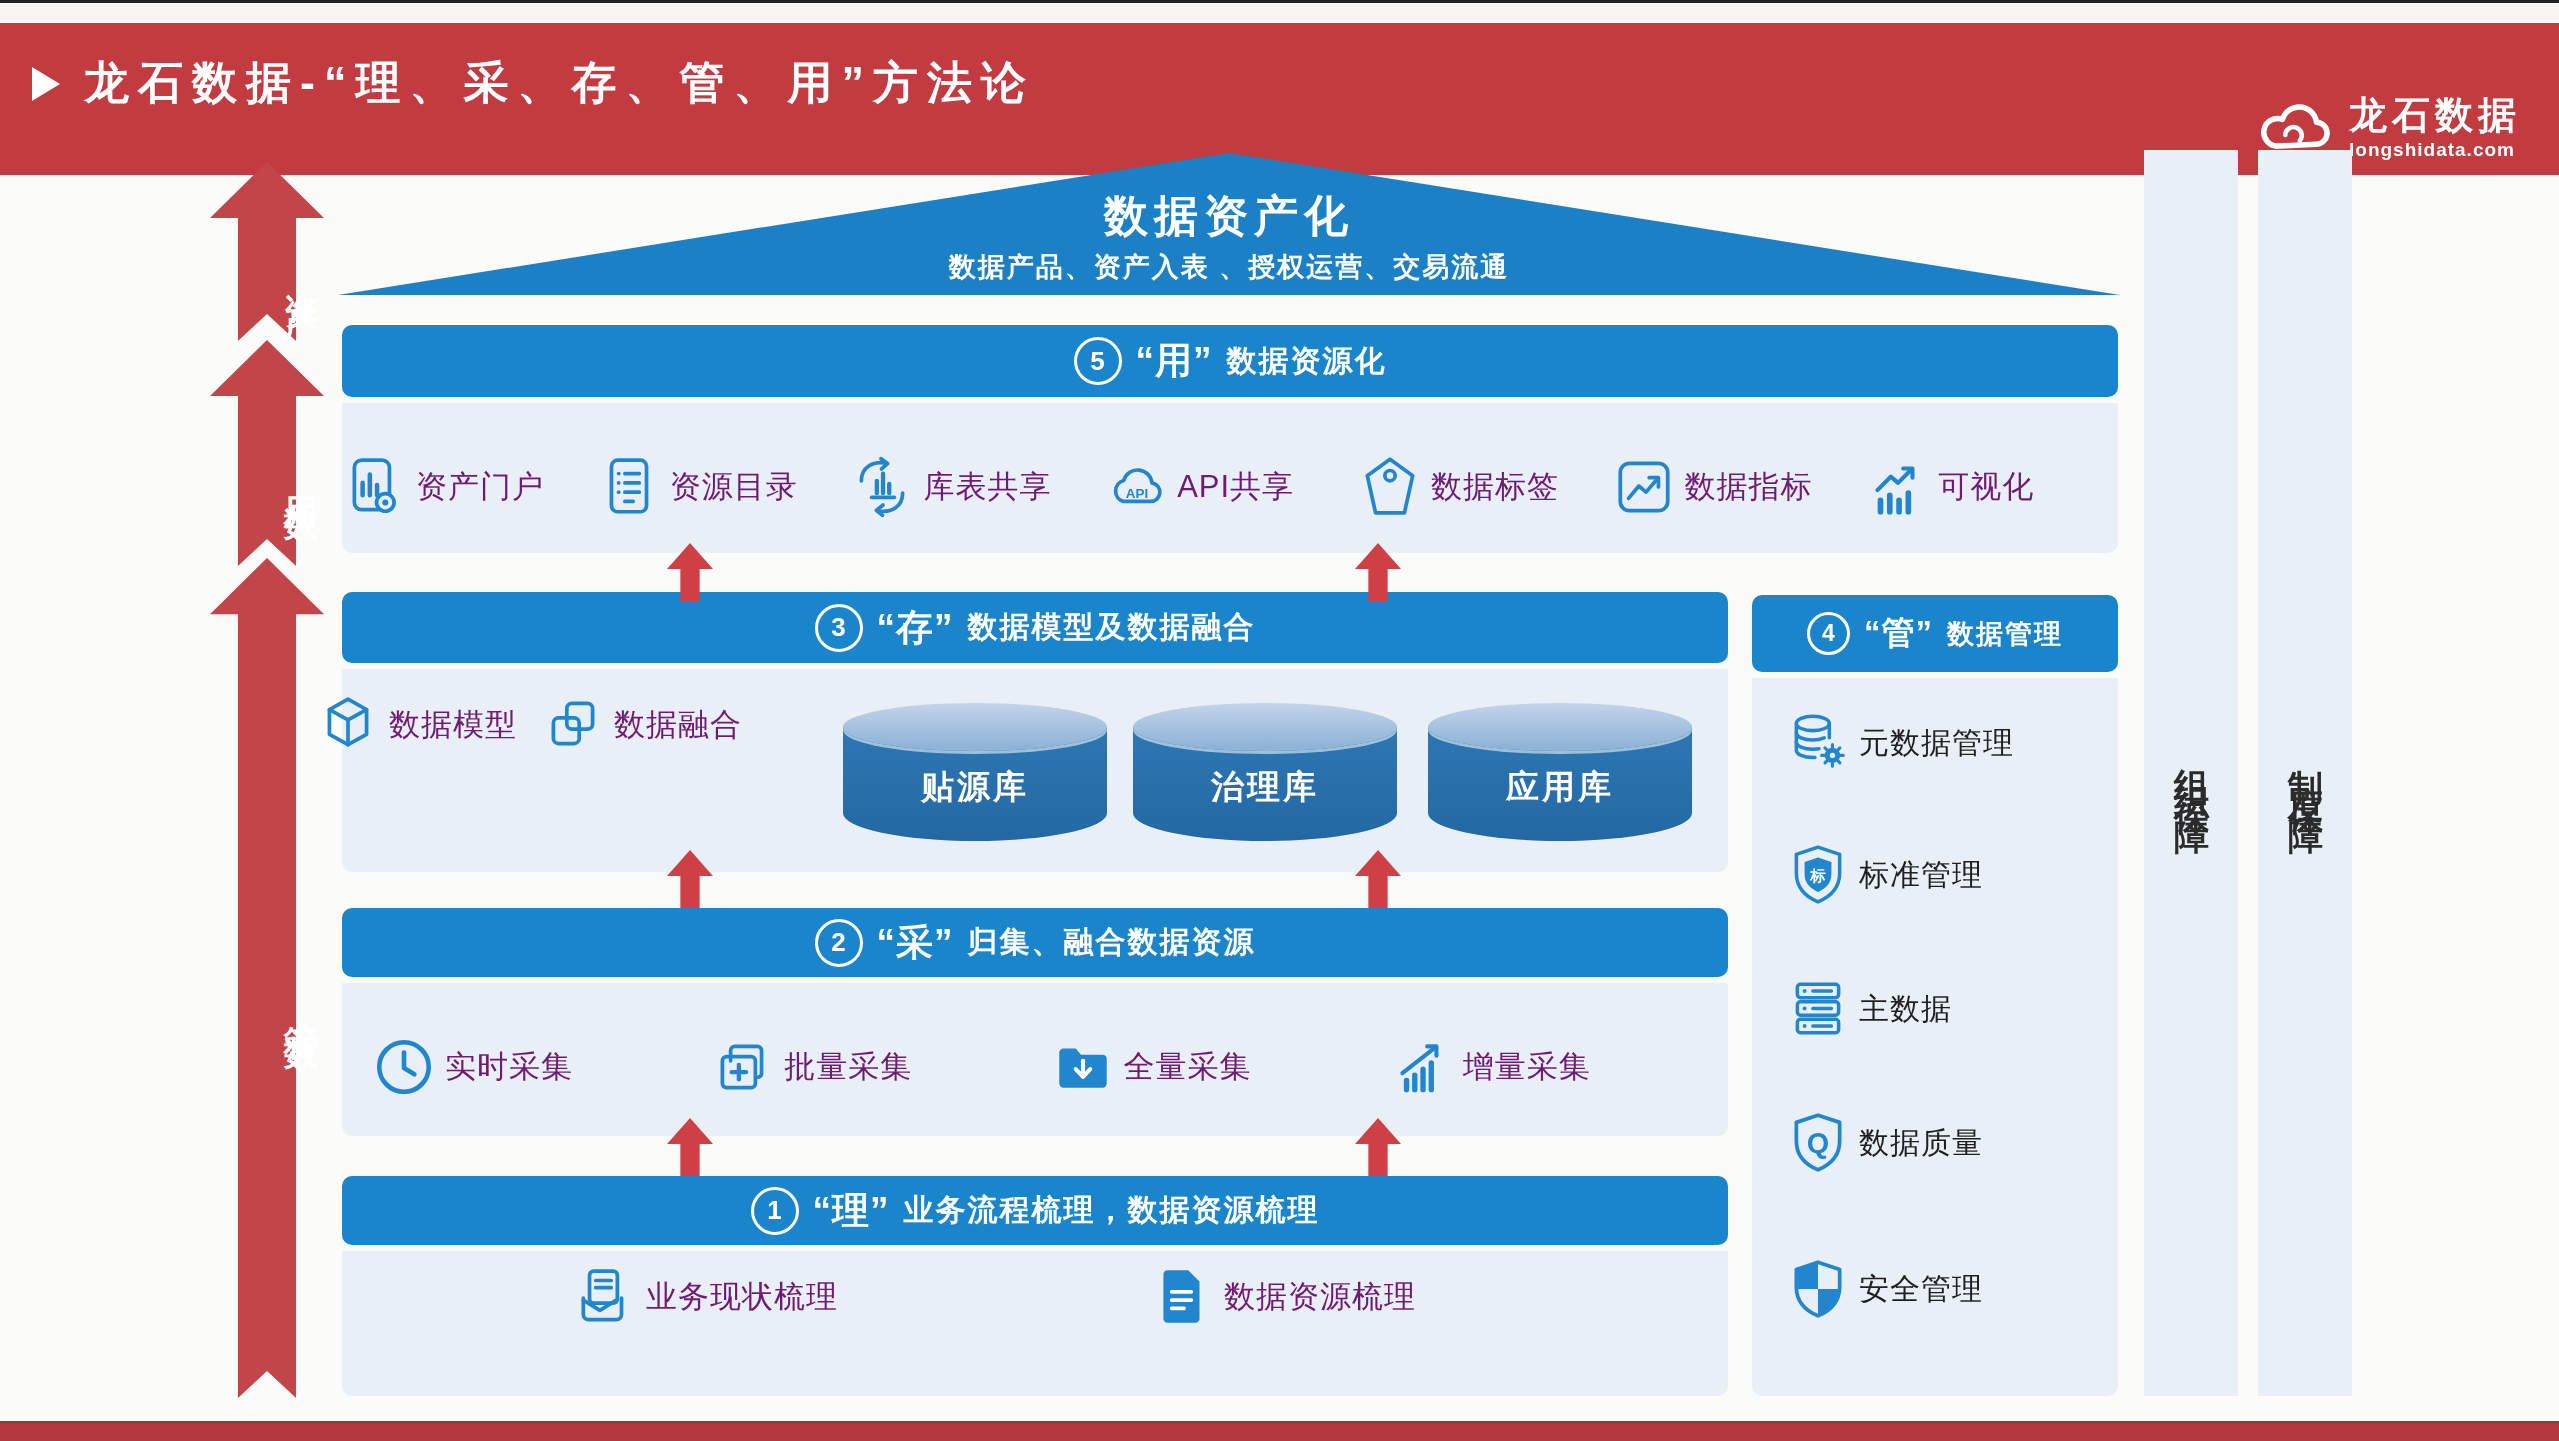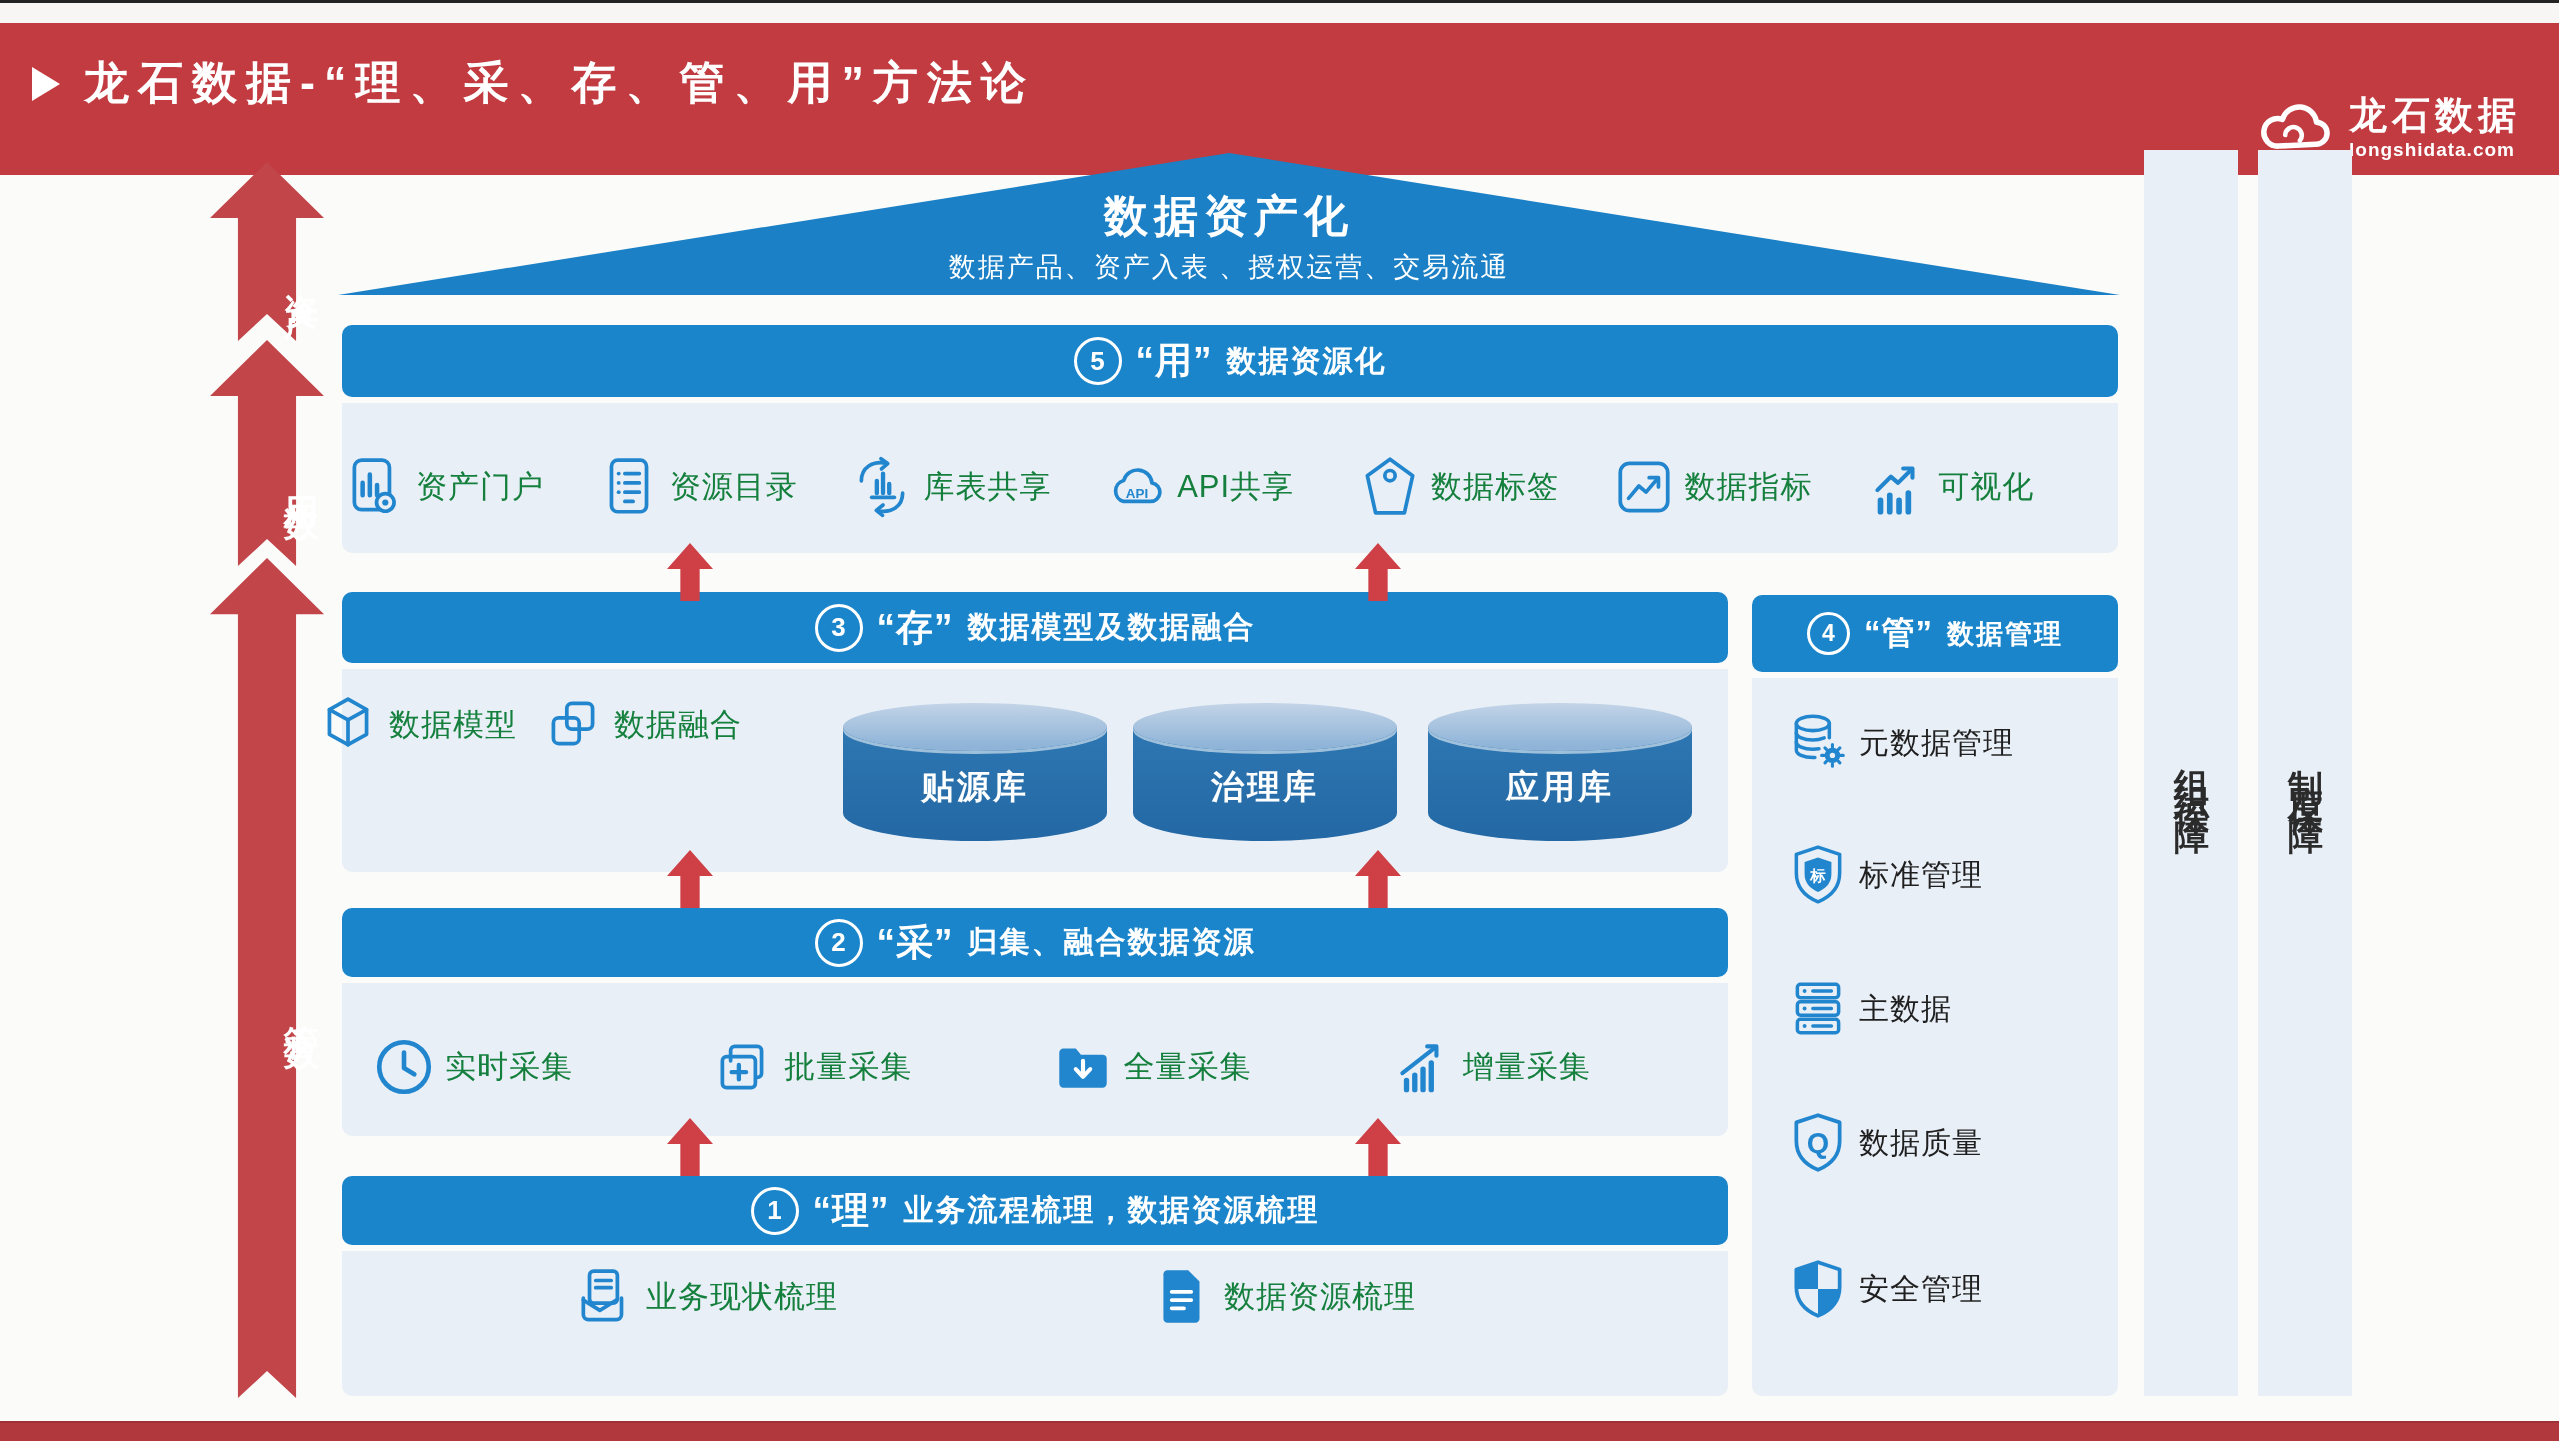--- a/index.html
+++ b/index.html
@@ -35,21 +35,21 @@
     writing-mode:vertical-rl;text-orientation:upright;letter-spacing:10px;}
   .flow-label-asset{top:210px;height:130px;}
   .flow-label-use{top:414px;height:130px;}
   .flow-label-manage{top:938px;height:140px;}
   
   .roof{position:absolute;left:338px;top:153px;width:1782px;height:142px;background:#1b80c5;
     clip-path:polygon(50% 0,100% 100%,0 100%);}
   .roof-title{position:absolute;left:0;top:34px;width:100%;text-align:center;
     color:#ffffff;font-size:44px;font-weight:bold;letter-spacing:6px;}
   .roof-sub{position:absolute;left:0;top:96px;width:100%;text-align:center;
-    color:#ffffff;font-size:27px;font-weight:400;letter-spacing:2px;}
+    color:#ffffff;font-size:27px;font-weight:700;letter-spacing:2px;}
   
   .bar{position:absolute;background:#1a85cb;border-radius:10px;display:flex;align-items:center;justify-content:center;gap:14px;color:#fff;}
   .panel{position:absolute;background:#e9eff7;border-radius:0 0 10px 10px;}
   .num-circle{width:42px;height:42px;border:3px solid #ffffff;border-radius:50%;
     display:flex;align-items:center;justify-content:center;font-size:26px;font-weight:bold;flex:0 0 auto;}
   .bar-keyword{font-size:37px;font-weight:bold;letter-spacing:1px;}
   .bar-title{font-size:30px;font-weight:600;letter-spacing:2px;}
   .bar-small .num-circle{width:37px;height:37px;font-size:23px;}
   .bar-small .bar-keyword{font-size:33px;}
   .bar-small .bar-title{font-size:27px;}
@@ -65,21 +65,21 @@
   
   .bar-collect{left:342px;top:908px;width:1386px;height:69px;}
   .panel-collect{left:342px;top:983px;width:1386px;height:153px;display:flex;padding-top:14px;box-sizing:border-box;padding-left:29px;}
   
   .bar-organize{left:342px;top:1176px;width:1386px;height:69px;}
   .panel-organize{left:342px;top:1251px;width:1386px;height:145px;}
   
   .cell{display:flex;flex-direction:row;align-items:center;gap:8px;}
   .cell-flex{flex:1;}
   .cell-abs{position:absolute;width:300px;}
-  .cell-label{font-size:31px;color:#15803d;letter-spacing:1px;white-space:nowrap;}
+  .cell-label{font-size:31px;color:#701a75;letter-spacing:1px;white-space:nowrap;}
   .cell-label-sm{font-size:30px;color:#1f1f1f;letter-spacing:1px;white-space:nowrap;}
   .icon-box{width:66px;height:66px;display:flex;align-items:center;justify-content:center;}
   
   .cylinder{position:absolute;width:264px;height:138px;}
   .cyl-body{position:absolute;left:0;top:24px;width:264px;height:114px;
     background:linear-gradient(180deg,#2e77b2 0%,#2368a4 100%);
     border-radius:0 0 132px 132px / 0 0 28px 28px;}
   .cyl-top{position:absolute;left:0;top:0;width:264px;height:48px;border-radius:50%;
     background:linear-gradient(180deg,#c3d4e7 0%,#8fb4d8 90%);
     box-shadow:0 3px 0 rgba(255,255,255,0.55);}

